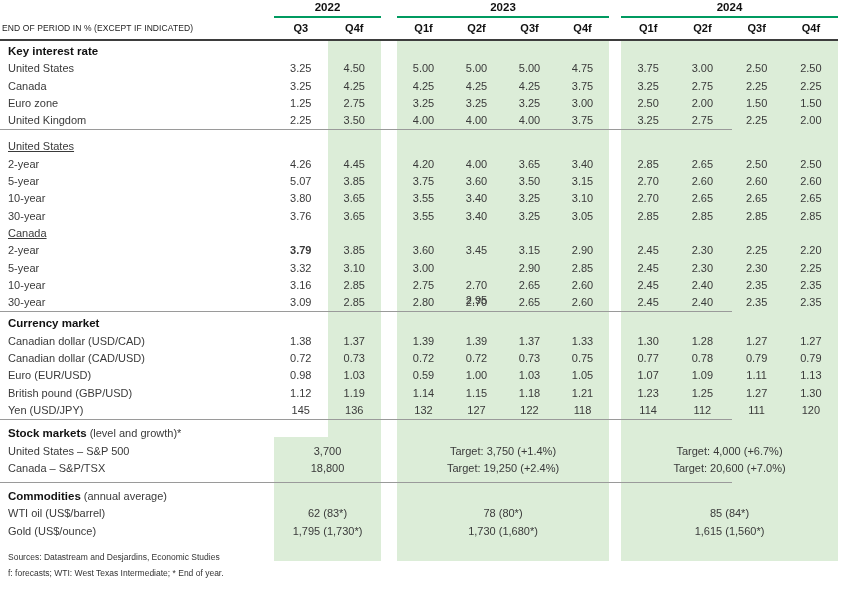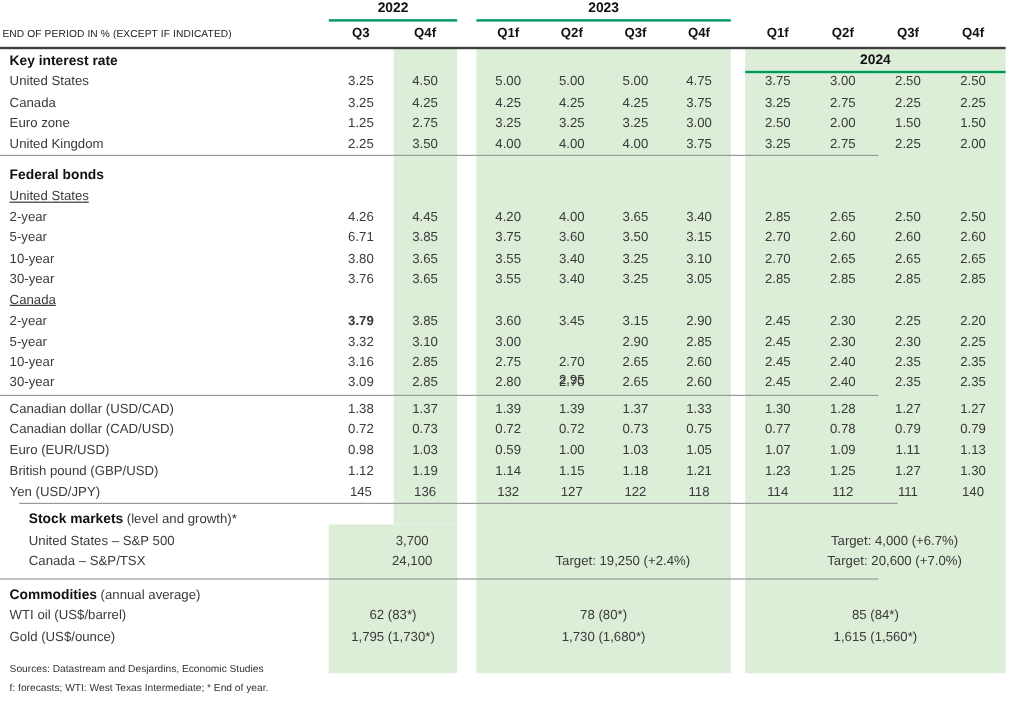--- a/index.html
+++ b/index.html
@@ -17,32 +17,32 @@
 
   .grid { display:grid; position:relative;
     grid-template-columns:274px 53.5px 53.5px 16px 53px 53px 53px 53px 12px 54.25px 54.25px 54.25px 54.25px 7px; }
 
   
   .year-row { height:18px; width:845px; }
   .ycell { text-align:center; font-weight:bold; font-size:11.5px; color:#111;
            border-bottom:2px solid #009a60; line-height:15px; height:18px; }
   .y22 { grid-column:2 / span 2; }
   .y23 { grid-column:5 / span 4; }
-  .y24 { grid-column:10 / span 4;margin-top:43px; }
+  .y24 { grid-column:10 / span 4; }
   .quarter-row { height:23px; width:838px; border-bottom:2px solid #3d3d3d; }
   .caption { grid-column:1; font-size:8.5px; color:#222; line-height:21px; padding-left:2px; letter-spacing:0.1px; }
   .qcell { text-align:center; font-weight:bold; font-size:11px; color:#111; line-height:21px; }
 
   
   .section { position:relative; width:732px; }
   .section.sep { border-top:1px solid #9a9a9a; }
   .s0 { padding-top:2px; }
   .s1 { padding-top:8px; }
   .s2 { padding-top:3px; }
-  .s3 { padding-top:5px; padding-bottom:5px;margin-left:16px; }
+  .s3 { padding-top:5px; padding-bottom:5px; }
   .s4 { padding-top:5px; padding-bottom:4px; }
   .row { height:17.3px; line-height:17.3px; font-size:11px; }
   .lbl { grid-column:1; padding-left:8px; white-space:nowrap; overflow:hidden; }
   .lbl b { color:#111; font-size:11.5px; }
   .lbl .sfx { color:#3a3a3a; margin-left:3px; }
   .lbl.ul { text-decoration:underline; }
   .val { text-align:center; white-space:nowrap; font-size:11px; color:#3a3a3a; }
 
   
   .footnotes { margin-top:5px; padding-left:8px; font-size:8.5px; color:#333; line-height:16px; }
@@ -130,41 +130,38 @@
           <div class="val" style="grid-column: 7;">4.00</div>
           <div class="val" style="grid-column: 8;">3.75</div>
           <div class="val" style="grid-column: 10;">3.25</div>
           <div class="val" style="grid-column: 11;">2.75</div>
           <div class="val" style="grid-column: 12;">2.25</div>
           <div class="val" style="grid-column: 13;">2.00</div>
         </div>
       </div>
       <div class="section s1 sep">
         <div class="grid row">
-          <div class="lbl"><b>Federal bonds</b></div>
-        </div>
-        <div class="grid row">
           <div class="lbl ul">United States</div>
         </div>
         <div class="grid row">
           <div class="lbl">2-year</div>
           <div class="val" style="grid-column: 2;">4.26</div>
           <div class="val" style="grid-column: 3;">4.45</div>
           <div class="val" style="grid-column: 5;">4.20</div>
           <div class="val" style="grid-column: 6;">4.00</div>
           <div class="val" style="grid-column: 7;">3.65</div>
           <div class="val" style="grid-column: 8;">3.40</div>
           <div class="val" style="grid-column: 10;">2.85</div>
           <div class="val" style="grid-column: 11;">2.65</div>
           <div class="val" style="grid-column: 12;">2.50</div>
           <div class="val" style="grid-column: 13;">2.50</div>
         </div>
         <div class="grid row">
           <div class="lbl">5-year</div>
-          <div class="val" style="grid-column: 2;">6.71</div>
+          <div class="val" style="grid-column: 2;">5.07</div>
           <div class="val" style="grid-column: 3;">3.85</div>
           <div class="val" style="grid-column: 5;">3.75</div>
           <div class="val" style="grid-column: 6;">3.60</div>
           <div class="val" style="grid-column: 7;">3.50</div>
           <div class="val" style="grid-column: 8;">3.15</div>
           <div class="val" style="grid-column: 10;">2.70</div>
           <div class="val" style="grid-column: 11;">2.60</div>
           <div class="val" style="grid-column: 12;">2.60</div>
           <div class="val" style="grid-column: 13;">2.60</div>
         </div>
@@ -245,20 +242,23 @@
           <div class="val" style="grid-column: 7;">2.65</div>
           <div class="val" style="grid-column: 8;">2.60</div>
           <div class="val" style="grid-column: 10;">2.45</div>
           <div class="val" style="grid-column: 11;">2.40</div>
           <div class="val" style="grid-column: 12;">2.35</div>
           <div class="val" style="grid-column: 13;">2.35</div>
         </div>
       </div>
       <div class="section s2 sep">
         <div class="grid row">
+          <div class="lbl"><b>Currency market</b></div>
+        </div>
+        <div class="grid row">
           <div class="lbl">Canadian dollar (USD/CAD)</div>
           <div class="val" style="grid-column: 2;">1.38</div>
           <div class="val" style="grid-column: 3;">1.37</div>
           <div class="val" style="grid-column: 5;">1.39</div>
           <div class="val" style="grid-column: 6;">1.39</div>
           <div class="val" style="grid-column: 7;">1.37</div>
           <div class="val" style="grid-column: 8;">1.33</div>
           <div class="val" style="grid-column: 10;">1.30</div>
           <div class="val" style="grid-column: 11;">1.28</div>
           <div class="val" style="grid-column: 12;">1.27</div>
@@ -307,35 +307,36 @@
           <div class="lbl">Yen (USD/JPY)</div>
           <div class="val" style="grid-column: 2;">145</div>
           <div class="val" style="grid-column: 3;">136</div>
           <div class="val" style="grid-column: 5;">132</div>
           <div class="val" style="grid-column: 6;">127</div>
           <div class="val" style="grid-column: 7;">122</div>
           <div class="val" style="grid-column: 8;">118</div>
           <div class="val" style="grid-column: 10;">114</div>
           <div class="val" style="grid-column: 11;">112</div>
           <div class="val" style="grid-column: 12;">111</div>
-          <div class="val" style="grid-column: 13;">140</div>
+          <div class="val" style="grid-column: 13;">120</div>
         </div>
       </div>
       <div class="section s3 sep">
         <div class="grid row">
           <div class="lbl"><b>Stock markets</b><span class="sfx">(level and growth)*</span></div>
         </div>
         <div class="grid row">
           <div class="lbl">United States – S&amp;P 500</div>
           <div class="val" style="grid-column: 2 / span 2;">3,700</div>
+          <div class="val" style="grid-column: 5 / span 4;">Target: 3,750 (+1.4%)</div>
           <div class="val" style="grid-column: 10 / span 4;">Target: 4,000 (+6.7%)</div>
         </div>
         <div class="grid row">
           <div class="lbl">Canada – S&amp;P/TSX</div>
-          <div class="val" style="grid-column: 2 / span 2;">24,100</div>
+          <div class="val" style="grid-column: 2 / span 2;">18,800</div>
           <div class="val" style="grid-column: 5 / span 4;">Target: 19,250 (+2.4%)</div>
           <div class="val" style="grid-column: 10 / span 4;">Target: 20,600 (+7.0%)</div>
         </div>
       </div>
       <div class="section s4 sep">
         <div class="grid row">
           <div class="lbl"><b>Commodities</b><span class="sfx">(annual average)</span></div>
         </div>
         <div class="grid row">
           <div class="lbl">WTI oil (US$/barrel)</div>

